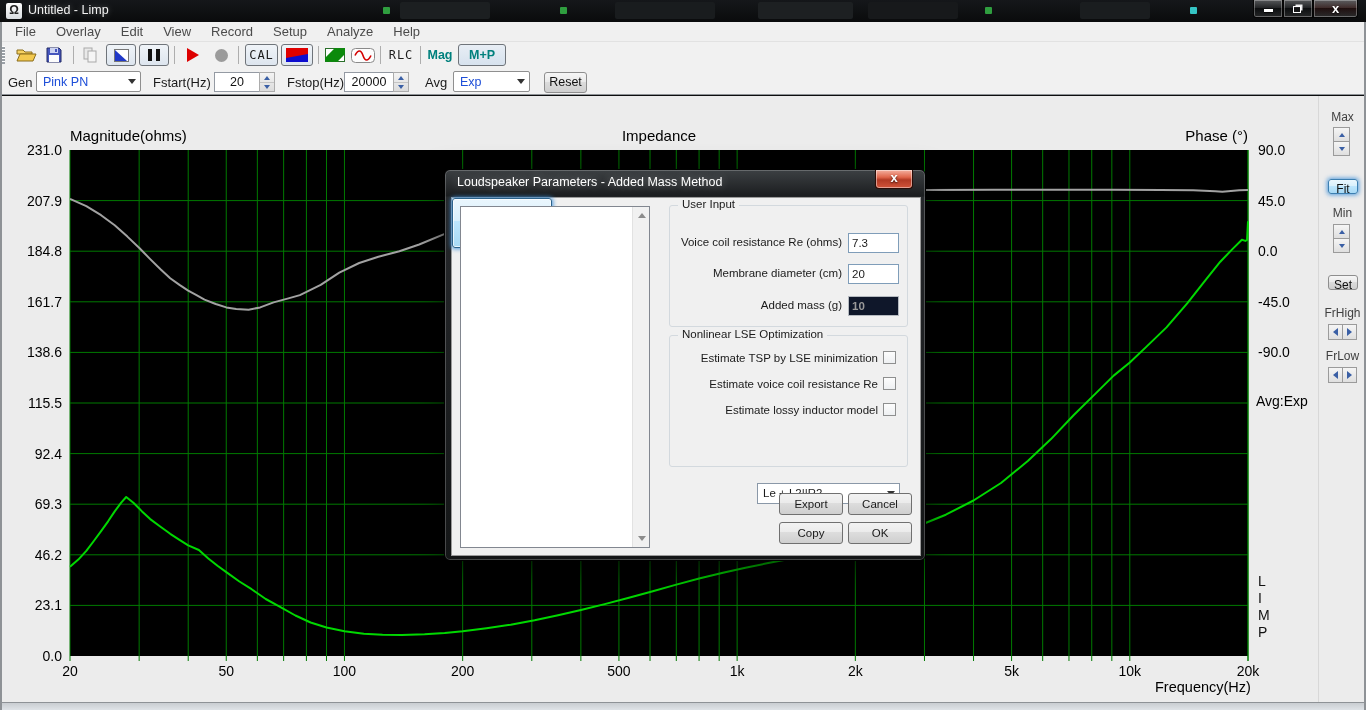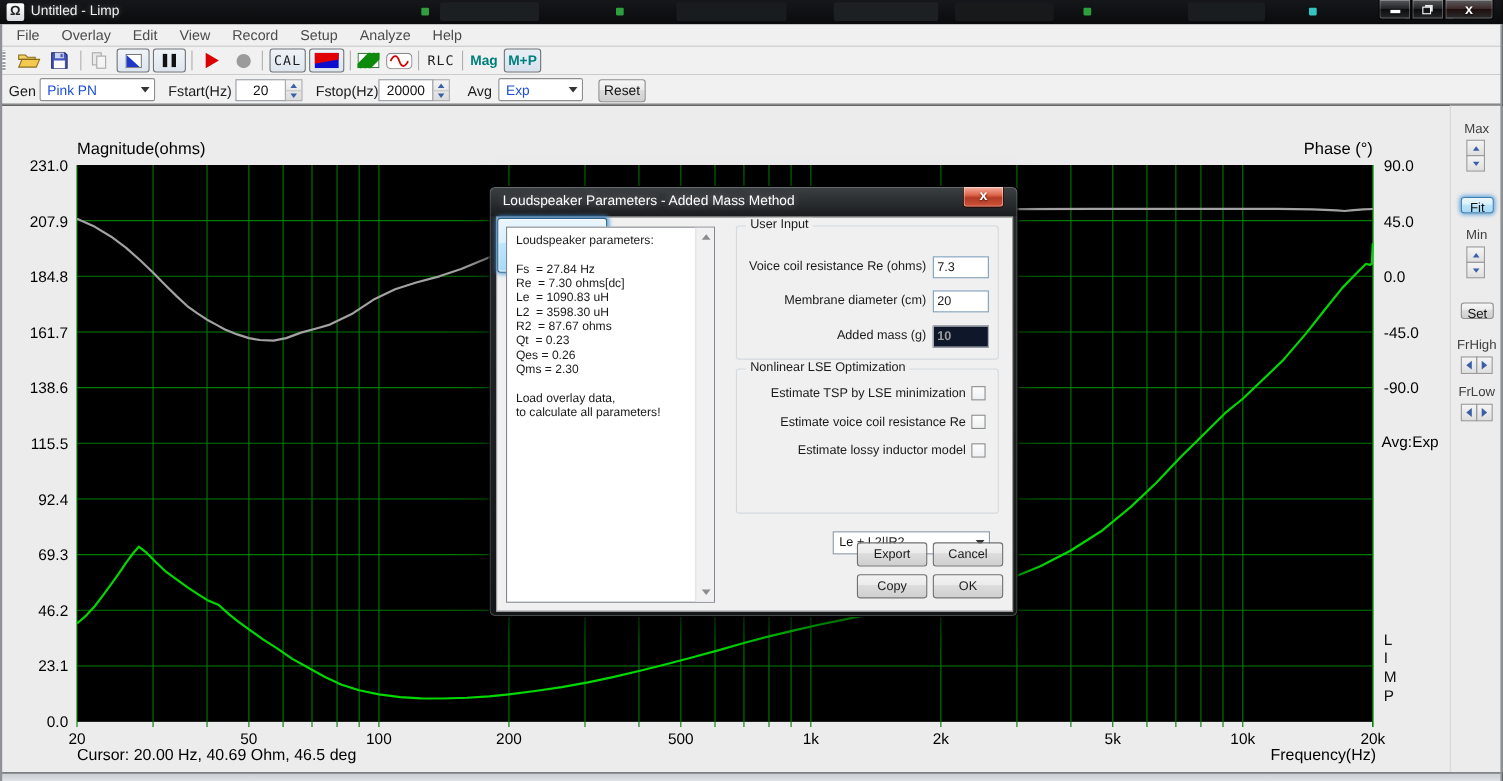--- a/index.html
+++ b/index.html
@@ -222,21 +222,21 @@
       </svg>
     </div>
     <div class="tb-sep" style="left:380px;"></div>
     <div class="tb-ico" style="left:386px;width:30px;">
       <span class="rlc-txt">RLC</span>
     </div>
     <div class="tb-sep" style="left:420px;"></div>
     <div class="tb-ico" style="left:426px;width:28px;">
       <span class="teal">Mag</span>
     </div>
-    <div class="tb-btn" style="left:458px;width:34px;background:linear-gradient(#e8eef5,#d7e2ee);">
+    <div class="tb-btn" style="left:458px;width:48px;background:linear-gradient(#e8eef5,#d7e2ee);">
       <span class="teal">M+P</span>
     </div>
   </div>
 
   <div class="toolbar2">
     <span class="tb2-label" style="left:8px;">Gen</span>
     <div class="combo" style="left:36px;width:105px;">
       <span class="val">Pink PN</span>
       <span class="arrow-zone">
           <span class="tri-dn"></span>
@@ -267,20 +267,21 @@
       <span class="val">Exp</span>
       <span class="arrow-zone">
           <span class="tri-dn"></span>
         </span>
     </div>
     <div class="btn-std" style="position:absolute;left:544px;top:4px;width:43px;height:21px;line-height:19px;">Reset</div>
   </div>
 
   <div class="graph-panel">
     <span class="caption" style="left:70px;">Magnitude(ohms)</span>
+    <span class="caption" style="left:70px;width:1178px;text-align:center;">Impedance</span>
     <span class="caption" style="left:1128px;width:120px;text-align:right;">Phase (°)</span>
 
     <svg id="plot-svg" class="plot" xmlns="http://www.w3.org/2000/svg" style="overflow:visible;" viewBox="0 0 1178 506" width="1178" height="506">
         <rect x="0" y="0" width="1178" height="506" fill="#000000"></rect>
         <line x1="0" y1="0" x2="0" y2="506" stroke="#007a00" stroke-width="1"></line>
         <line x1="0" y1="506" x2="0" y2="511" stroke="#007a00" stroke-width="1"></line>
         <line x1="69.14516772253083" y1="0" x2="69.14516772253083" y2="506" stroke="#007a00" stroke-width="1"></line>
         <line x1="69.14516772253083" y1="506" x2="69.14516772253083" y2="511" stroke="#007a00" stroke-width="1"></line>
         <line x1="118.2044449640566" y1="0" x2="118.2044449640566" y2="506" stroke="#007a00" stroke-width="1"></line>
         <line x1="118.2044449640566" y1="506" x2="118.2044449640566" y2="511" stroke="#007a00" stroke-width="1"></line>
@@ -382,21 +383,20 @@
         <div class="axis-lbl" style="left: 1248px; top: 567px; transform: translateX(-50%);">20k</div>
       </div>
 
     <span class="avg-exp">Avg:Exp</span>
     <div class="limp-vert">
       <div>L</div>
       <div>I</div>
       <div>M</div>
       <div>P</div>
     </div>
-    <span class="cursor-line">Cursor: 20.00 Hz, 40.69 Ohm, 46.5 deg</span>
     <span class="freq-lbl">Frequency(Hz)</span>
   </div>
 
   <div class="side-panel">
     <div class="sp-label" style="top:14px;">Max</div>
     <div class="sp-spin" style="top:31px;">
       <div class="sp-spinbtn">
           <span class="tri-up-s"></span>
         </div>
       <div class="sp-spinbtn">
@@ -432,33 +432,20 @@
           <span class="tri-r"></span>
         </div>
     </div>
   </div>
 
   <div class="dialog">
     <span class="dlg-title">Loudspeaker Parameters - Added Mass Method</span>
     <div class="dlg-close"><span>x</span></div>
     <div class="dlg-body">
       <div class="params-panel">
-        <pre class="params-pre">Loudspeaker parameters:
-
-Fs  = 27.84 Hz
-Re  = 7.30 ohms[dc]
-Le  = 1090.83 uH
-L2  = 3598.30 uH
-R2  = 87.67 ohms
-Qt  = 0.23
-Qes = 0.26
-Qms = 2.30
-
-Load overlay data,
-to calculate all parameters!</pre>
         <div class="params-scroll">
           <div class="scroll-arrow" style="top:0;">
               <span class="tri-up-g"></span>
             </div>
           <div class="scroll-arrow" style="bottom:0;">
               <span class="tri-dn-g"></span>
             </div>
         </div>
       </div>
 

